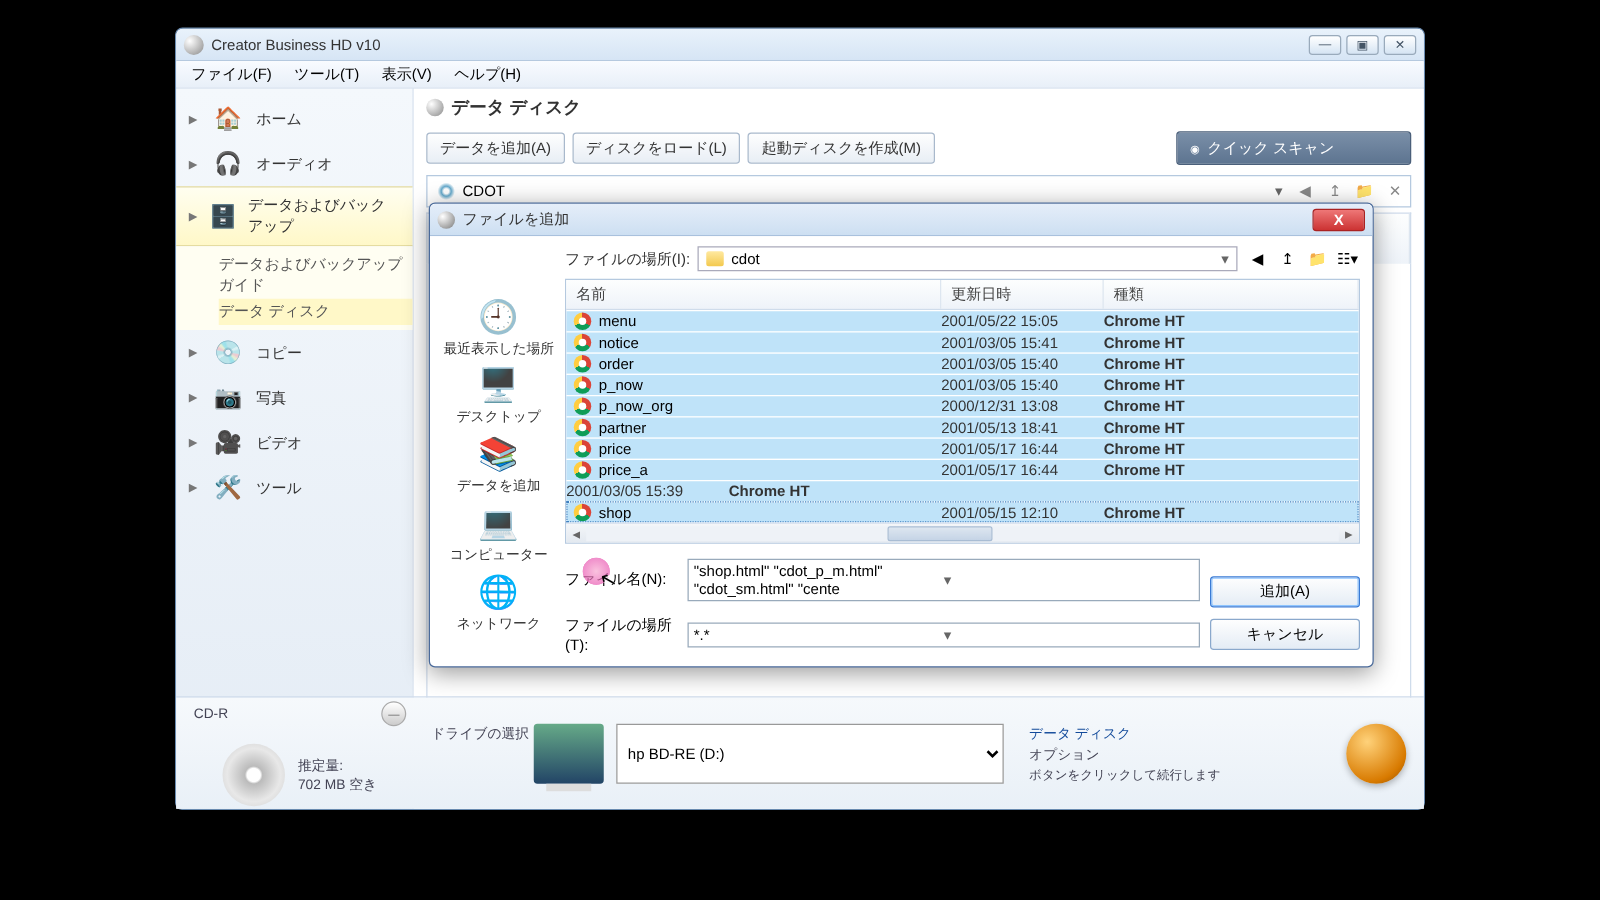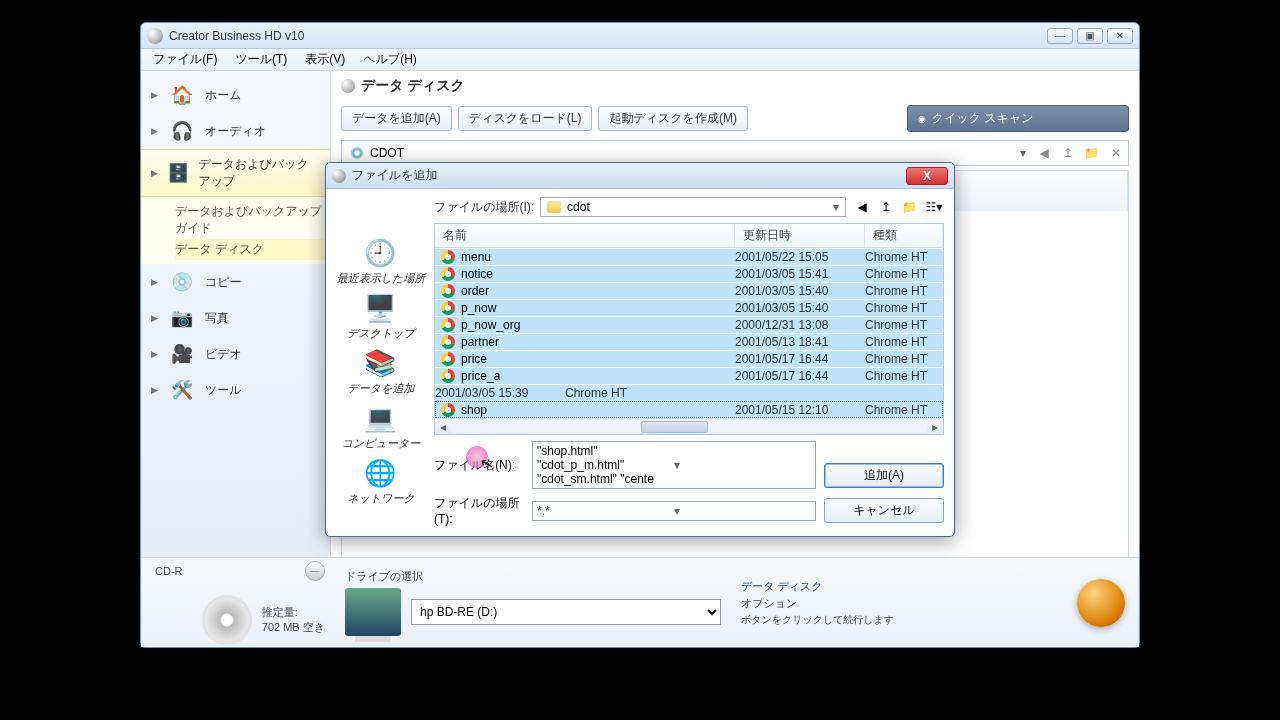--- a/index.html
+++ b/index.html
@@ -24,21 +24,21 @@
 .subitems { background: #fffef2; font-size: 11px; color: #555; padding: 4px 0 4px 34px; }
 .subitems div { padding: 2px 0; }
 .subitems .sel { background: #fff8c8; }
 
 .main { flex: 1; display: flex; flex-direction: column; background: #fff; }
 .mainhead { display: flex; align-items: center; gap: 6px; padding: 6px 10px; }
 .mainhead .bullet { width: 14px; height: 14px; border-radius: 50%; background: radial-gradient(circle at 30% 30%,#fff,#888); }
 .mainhead h2 { font-size: 14px; color: #333; font-weight: 600; }
 .toolbar { display: flex; align-items: center; gap: 6px; padding: 4px 10px 8px; }
 .btn { background: linear-gradient(#fefefe,#e8eef5); border: 1px solid #a9b9cc; border-radius: 3px; padding: 3px 10px; cursor: pointer; color: #333; }
-.quickscan { margin-left: auto; width: 222px; background: linear-gradient(#7a8fa8,#5d7490); color: #fff; border: 1px solid #4a5f7a; border-radius: 3px; padding: 4px 10px; display: flex; align-items: center; gap: 6px; }
+.quickscan { margin-left: auto; width: 188px; background: linear-gradient(#7a8fa8,#5d7490); color: #fff; border: 1px solid #4a5f7a; border-radius: 3px; padding: 4px 10px; display: flex; align-items: center; gap: 6px; }
 .quickscan::before { content: "◉"; font-size: 9px; }
 
 .pathbar { margin: 0 10px; display: flex; align-items: center; gap: 4px; border: 1px solid #b5c9df; background: #fff; padding: 2px; }
 .pathbar .pathinput { flex: 1; display: flex; align-items: center; padding: 3px 6px; gap: 6px; }
 .pathbar .cd { width: 14px; height: 14px; border-radius: 50%; background: radial-gradient(circle,#fff 20%,#6ac 40%,#fff 70%); }
 .pathbar .drop { color: #666; padding: 0 4px; }
 .pathbar .tico { width: 20px; height: 20px; display: flex; align-items: center; justify-content: center; color: #888; }
 
 .listhead { margin: 4px 10px 0; display: flex; background: linear-gradient(#fdfefe,#eef3f9); border: 1px solid #cfdceb; border-bottom: none; }
 .listhead div { padding: 3px 8px; border-right: 1px solid #dde6f0; color: #444; }
@@ -50,49 +50,49 @@
 .footer .sec { display: flex; align-items: center; gap: 10px; }
 .footer .label { font-size: 11px; color: #445; }
 .footer .disc { width: 50px; height: 50px; border-radius: 50%; background: radial-gradient(circle,#fff 15%,#bbb 20%,#e8e8e8 60%,#ccc); }
 .footer .pc { width: 56px; height: 48px; background: linear-gradient(#6a8,#246); border-radius: 3px; position: relative; }
 .footer .pc::after { content:""; position:absolute; bottom:-6px; left:10px; width:36px; height:6px; background:#ddd; }
 .footer select { width: 310px; padding: 4px; border: 1px solid #999; background: #fff; }
 .footer .orb { width: 48px; height: 48px; border-radius: 50%; background: radial-gradient(circle at 35% 30%,#ffd27a,#d87a00 70%,#8a4a00); box-shadow: 0 2px 6px rgba(0,0,0,.3); margin-left: auto; }
 .footer .collapse { width:20px; height:20px; border-radius:50%; background:linear-gradient(#fff,#ccc); border:1px solid #aaa; display:flex; align-items:center; justify-content:center; font-size:9px; color:#666; margin-left:auto; }
 
 
-.dialog { position: absolute; left: 325px; top: 162px; width: 630px; background: #fff; border: 1px solid #4a6a9a; border-radius: 5px; box-shadow: 0 4px 20px rgba(0,0,0,.4); z-index: 50; }
+.dialog { position: absolute; left: 343px; top: 162px; width: 756px; background: #fff; border: 1px solid #4a6a9a; border-radius: 5px; box-shadow: 0 4px 20px rgba(0,0,0,.4); z-index: 50; }
 .dlg-title { height: 26px; background: linear-gradient(#e5eef9,#cddff2); display: flex; align-items: center; padding: 0 6px; border-radius: 5px 5px 0 0; border-bottom: 1px solid #a9c1dd; }
 .dlg-title .ico { width:14px; height:14px; border-radius:50%; background:radial-gradient(circle at 30% 30%,#fff,#777); margin-right:6px; }
 .dlg-title .txt { flex:1; color:#333; }
 .dlg-close { width: 42px; height: 18px; background: linear-gradient(#e77,#c33); border: 1px solid #a22; border-radius: 3px; color: #fff; display:flex; align-items:center; justify-content:center; font-weight:bold; cursor:pointer; }
 .dlg-body { padding: 8px 10px 10px; display: flex; gap: 8px; }
 .dlg-places { width: 90px; display:flex; flex-direction:column; gap:6px; align-items:center; text-align:center; padding-top:40px; }
 .dlg-places .pl { display:flex; flex-direction:column; align-items:center; gap:2px; cursor:pointer; }
 .dlg-places .plico { width:38px; height:32px; display:flex; align-items:center; justify-content:center; font-size:26px; }
-.dlg-places .plname { font-size:11px; color:#333;font-style:italic; }
+.dlg-places .plname { font-size:11px; color:#333; }
 .dlg-main { flex:1; display:flex; flex-direction:column; }
 .dlg-loc { display:flex; align-items:center; gap:6px; margin-bottom:6px; }
 .dlg-loc label { color:#333; }
 .dlg-loc .combofolder { flex:1; display:flex; align-items:center; gap:6px; border:1px solid #aab; padding:2px 6px; background:#fff; }
 .dlg-loc .fico { width:14px; height:12px; background:linear-gradient(#ffe9a0,#f3c94e); border-radius:2px; }
 .dlg-loc .drop { color:#666; }
 .dlg-toolicons { display:flex; gap:4px; }
 .dlg-toolicons span { width:20px; height:20px; display:flex; align-items:center; justify-content:center; border:1px solid transparent; cursor:pointer; }
 
 .dlg-list { flex:1; border:1px solid #b5c9df; background:#fff; display:flex; flex-direction:column; }
 .dlg-list .lh { display:flex; background:linear-gradient(#fdfefe,#eef3f9); border-bottom:1px solid #cfdceb; }
 .dlg-list .lh div { padding:3px 8px; border-right:1px solid #dde6f0; color:#444; }
 .dlg-list .lb { flex:1; overflow:auto; }
 .dlg-list .fr { display:flex; align-items:center; padding:1px 0; cursor:pointer; background:#def0fb; border-top:1px solid #fff; }
 .dlg-list .fr.sel { background:#bfe3f9; }
 .dlg-list .fr.last { outline:1px dotted #4080c0; outline-offset:-1px; }
 .dlg-list .fr .c1 { width:300px; display:flex; align-items:center; gap:6px; padding-left:6px; }
 .dlg-list .fr .c2 { width:130px; color:#333; }
-.dlg-list .fr .c3 { flex:1; color:#333; }
+.dlg-list .fr .c3 { flex:1; color:#333;font-weight:bold; }
 .dlg-list .chrome { width:14px; height:14px; border-radius:50%; background: conic-gradient(#db4437 0 120deg,#0f9d58 120deg 240deg,#ffcd40 240deg 360deg); position:relative; }
 .dlg-list .chrome::after { content:""; position:absolute; inset:4px; border-radius:50%; background:#fff; }
 .dlg-scroll { height:16px; background:linear-gradient(#f4f6f9,#e3e9f0); border-top:1px solid #cfdceb; display:flex; align-items:center; }
 .dlg-scroll .sbtn { width:16px; text-align:center; color:#666; }
 .dlg-scroll .track { flex:1; height:12px; background:#eef2f7; position:relative; }
 .dlg-scroll .thumb { position:absolute; left:40%; width:14%; top:0; bottom:0; background:linear-gradient(#dde6f0,#c5d4e6); border:1px solid #a9bdd4; border-radius:2px; }
 
 .dlg-bottom { margin-top:6px; display:grid; grid-template-columns: 90px 1fr 120px; gap:6px 8px; align-items:center; }
 .dlg-bottom input, .dlg-bottom .combo { border:1px solid #9ab; padding:2px 4px; background:#fff; width:100%; }
 .dlg-bottom .combo { display:flex; align-items:center; }
@@ -196,36 +196,36 @@
         <div style="width:70px">パス</div>
         <div style="flex:1">更新日時</div>
       </div>
       <div class="listbody"></div>
       <div class="bottombar">
         <span class="btn">新しいプロジェクト(N)</span>
         <span class="btn">保存(S)</span>
       </div>
 
       <div class="footer">
-        <div class="sec" style="flex-direction:column; align-items:flex-end; gap:14px; width:170px;">
+        <div class="sec" style="flex-direction:column; align-items:center; gap:14px; width:170px;">
           <div style="display:flex; align-items:center; width:100%;">
             <span class="label">CD-R</span>
             <span class="collapse">—</span>
           </div>
           <div style="display:flex; gap:10px; align-items:center;">
             <span class="disc"></span>
             <div>
               <div class="label">推定量:</div>
               <div class="label">702 MB 空き</div>
             </div>
           </div>
         </div>
-        <div class="sec" style="flex-direction:column; align-items:flex-start; gap:4px;">
+        <div class="sec" style="flex-direction:row; align-items:flex-start; gap:4px;">
           <span class="label">ドライブの選択</span>
-          <div style="display:flex; align-items:center; gap:10px;">
+          <div style="display:flex; gap:10px;">
             <span class="pc"></span>
             <select><option>hp BD-RE (D:)</option></select>
           </div>
         </div>
         <div class="sec" style="flex-direction:column; align-items:flex-start; gap:2px;">
           <span class="label" style="color:#124a9a">データ ディスク</span>
           <span class="label">オプション</span>
           <span class="label" style="font-size:10px">ボタンをクリックして続行します</span>
         </div>
         <span class="orb"></span>

